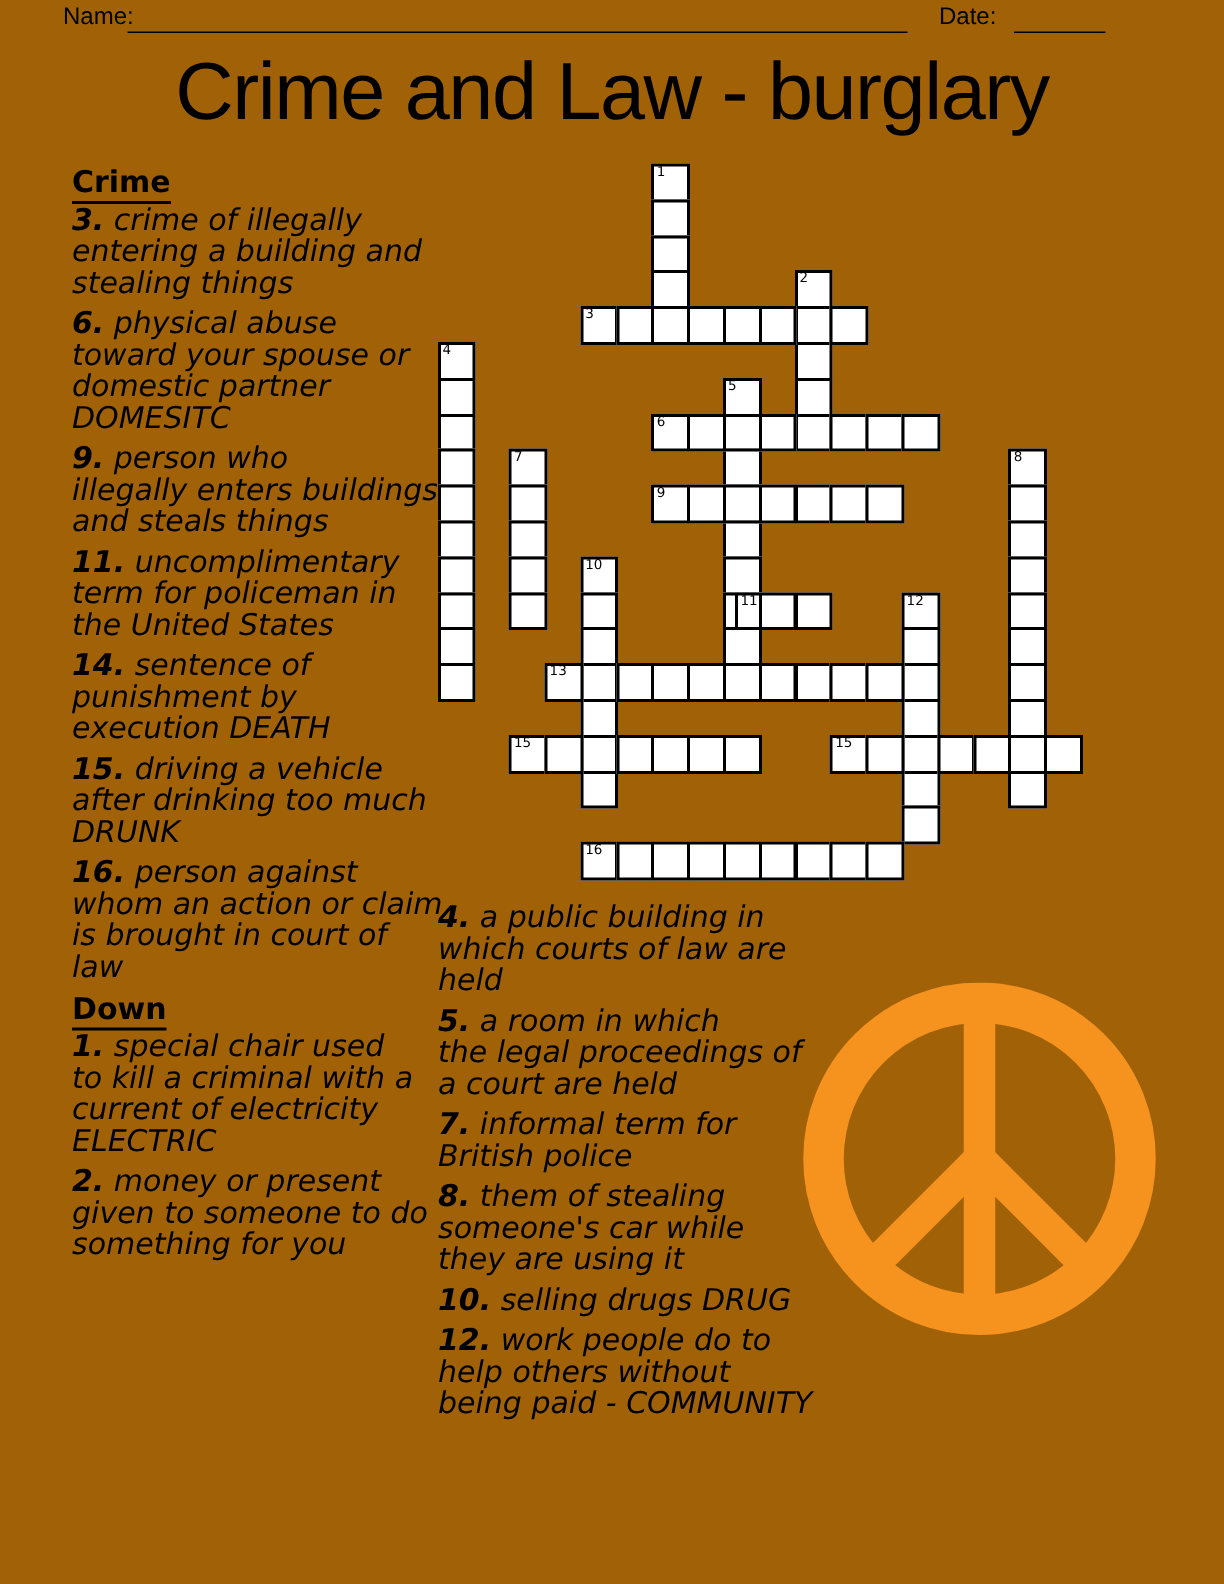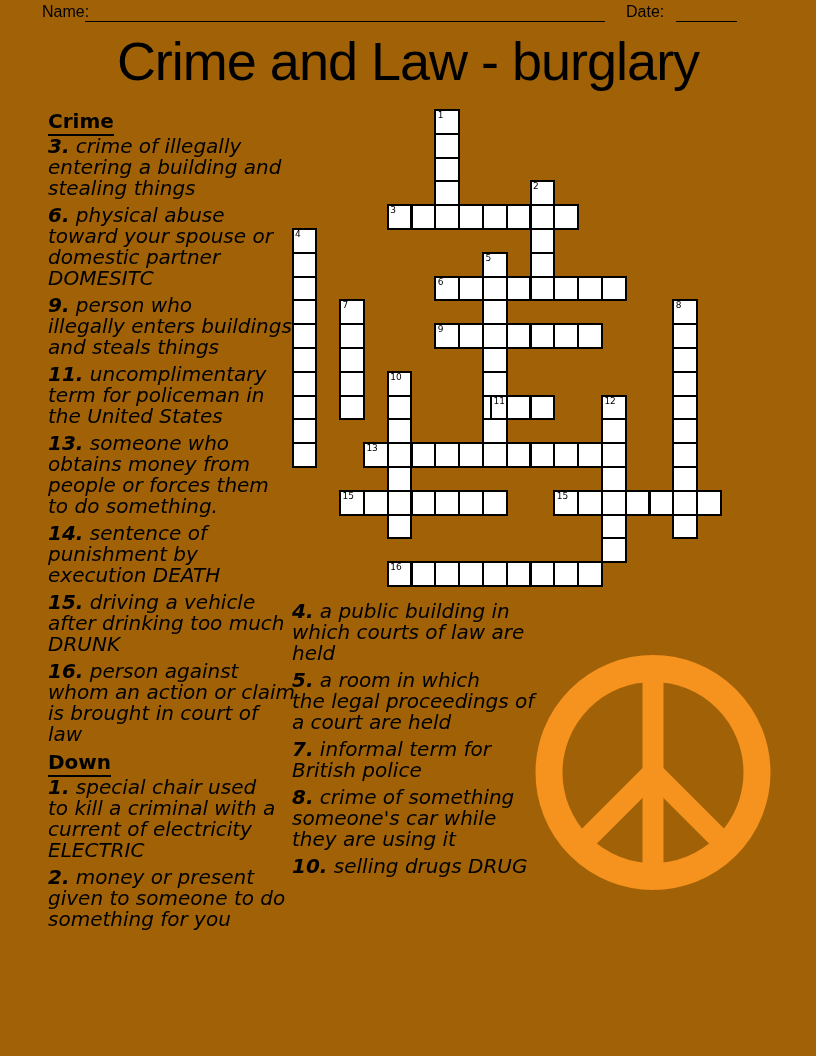--- a/index.html
+++ b/index.html
@@ -204,24 +204,20 @@
         <div class="clue"><span class="cnum">6.</span><span class="ctext"> physical abuse
 toward your spouse or
 domestic partner
 DOMESITC</span></div>
         <div class="clue"><span class="cnum">9.</span><span class="ctext"> person who
 illegally enters buildings
 and steals things</span></div>
         <div class="clue"><span class="cnum">11.</span><span class="ctext"> uncomplimentary
 term for policeman in
 the United States</span></div>
-        <div class="clue"><span class="cnum">13.</span><span class="ctext"> someone who
-obtains money from
-people or forces them
-to do something.</span></div>
         <div class="clue"><span class="cnum">14.</span><span class="ctext"> sentence of
 punishment by
 execution DEATH</span></div>
         <div class="clue"><span class="cnum">15.</span><span class="ctext"> driving a vehicle
 after drinking too much
 DRUNK</span></div>
         <div class="clue"><span class="cnum">16.</span><span class="ctext"> person against
 whom an action or claim
 is brought in court of
 law</span></div>
@@ -241,24 +237,27 @@
   <div id="cluecol-right" class="cluecol">
     <div id="down-right-list">
         <div class="clue"><span class="cnum">4.</span><span class="ctext"> a public building in
 which courts of law are
 held</span></div>
         <div class="clue"><span class="cnum">5.</span><span class="ctext"> a room in which
 the legal proceedings of
 a court are held</span></div>
         <div class="clue"><span class="cnum">7.</span><span class="ctext"> informal term for
 British police</span></div>
-        <div class="clue"><span class="cnum">8.</span><span class="ctext"> crime of something
+        <div class="clue"><span class="cnum">8.</span><span class="ctext"> them of stealing
 someone's car while
 they are using it</span></div>
         <div class="clue"><span class="cnum">10.</span><span class="ctext"> selling drugs DRUG</span></div>
+        <div class="clue"><span class="cnum">12.</span><span class="ctext"> work people do to
+help others without
+being paid - COMMUNITY</span></div>
       </div>
   </div>
 
   <svg id="peace" viewBox="0 0 244 236">
     <g id="peace-g" stroke="#F6921E" fill="none">
       <circle cx="122" cy="117.5" r="104" stroke-width="27"></circle>
       <line x1="122" y1="5" x2="122" y2="230" stroke-width="21"></line>
       <line x1="122" y1="117.5" x2="56" y2="183.5" stroke-width="21" stroke-linecap="round"></line>
       <line x1="122" y1="117.5" x2="188" y2="183.5" stroke-width="21" stroke-linecap="round"></line>
     </g>

